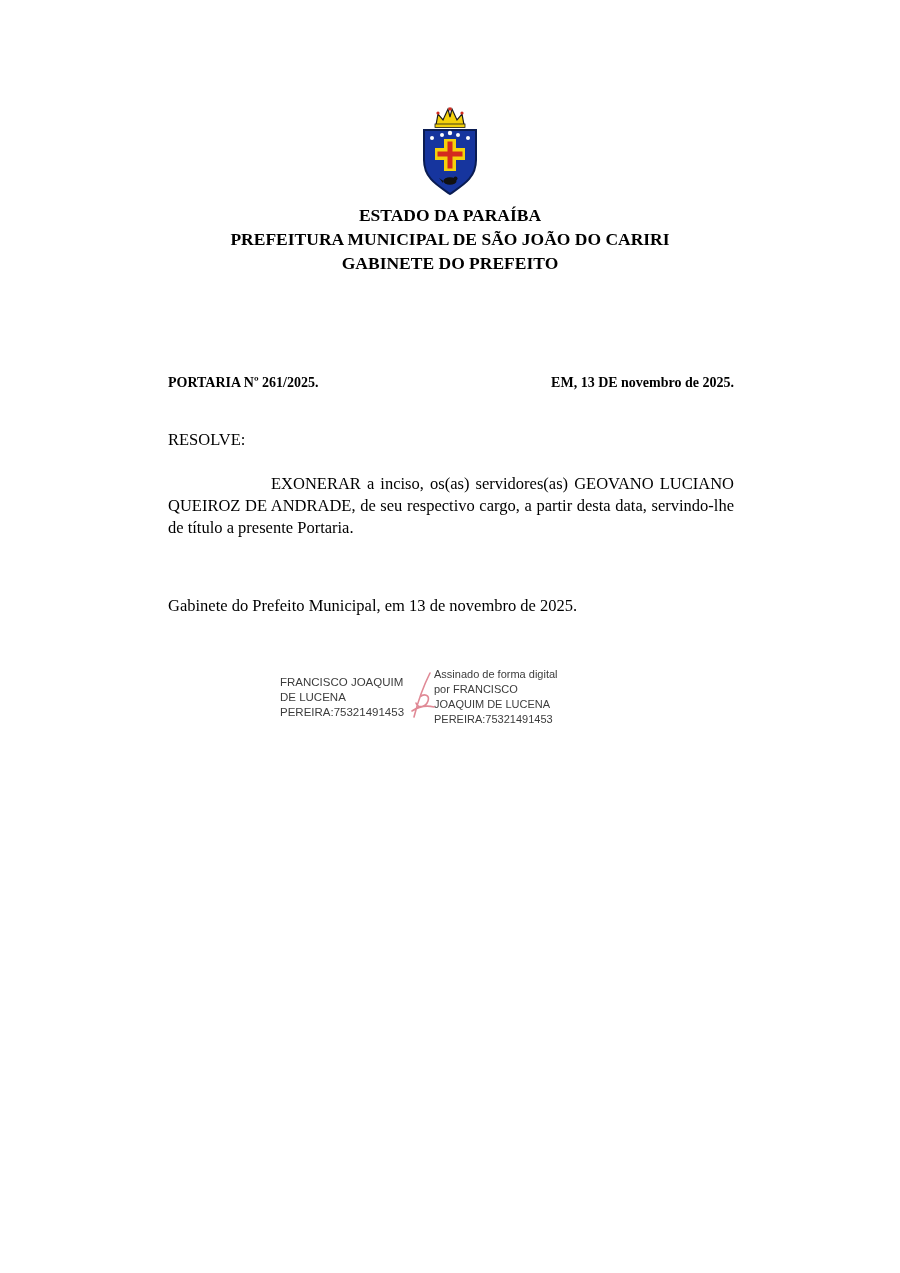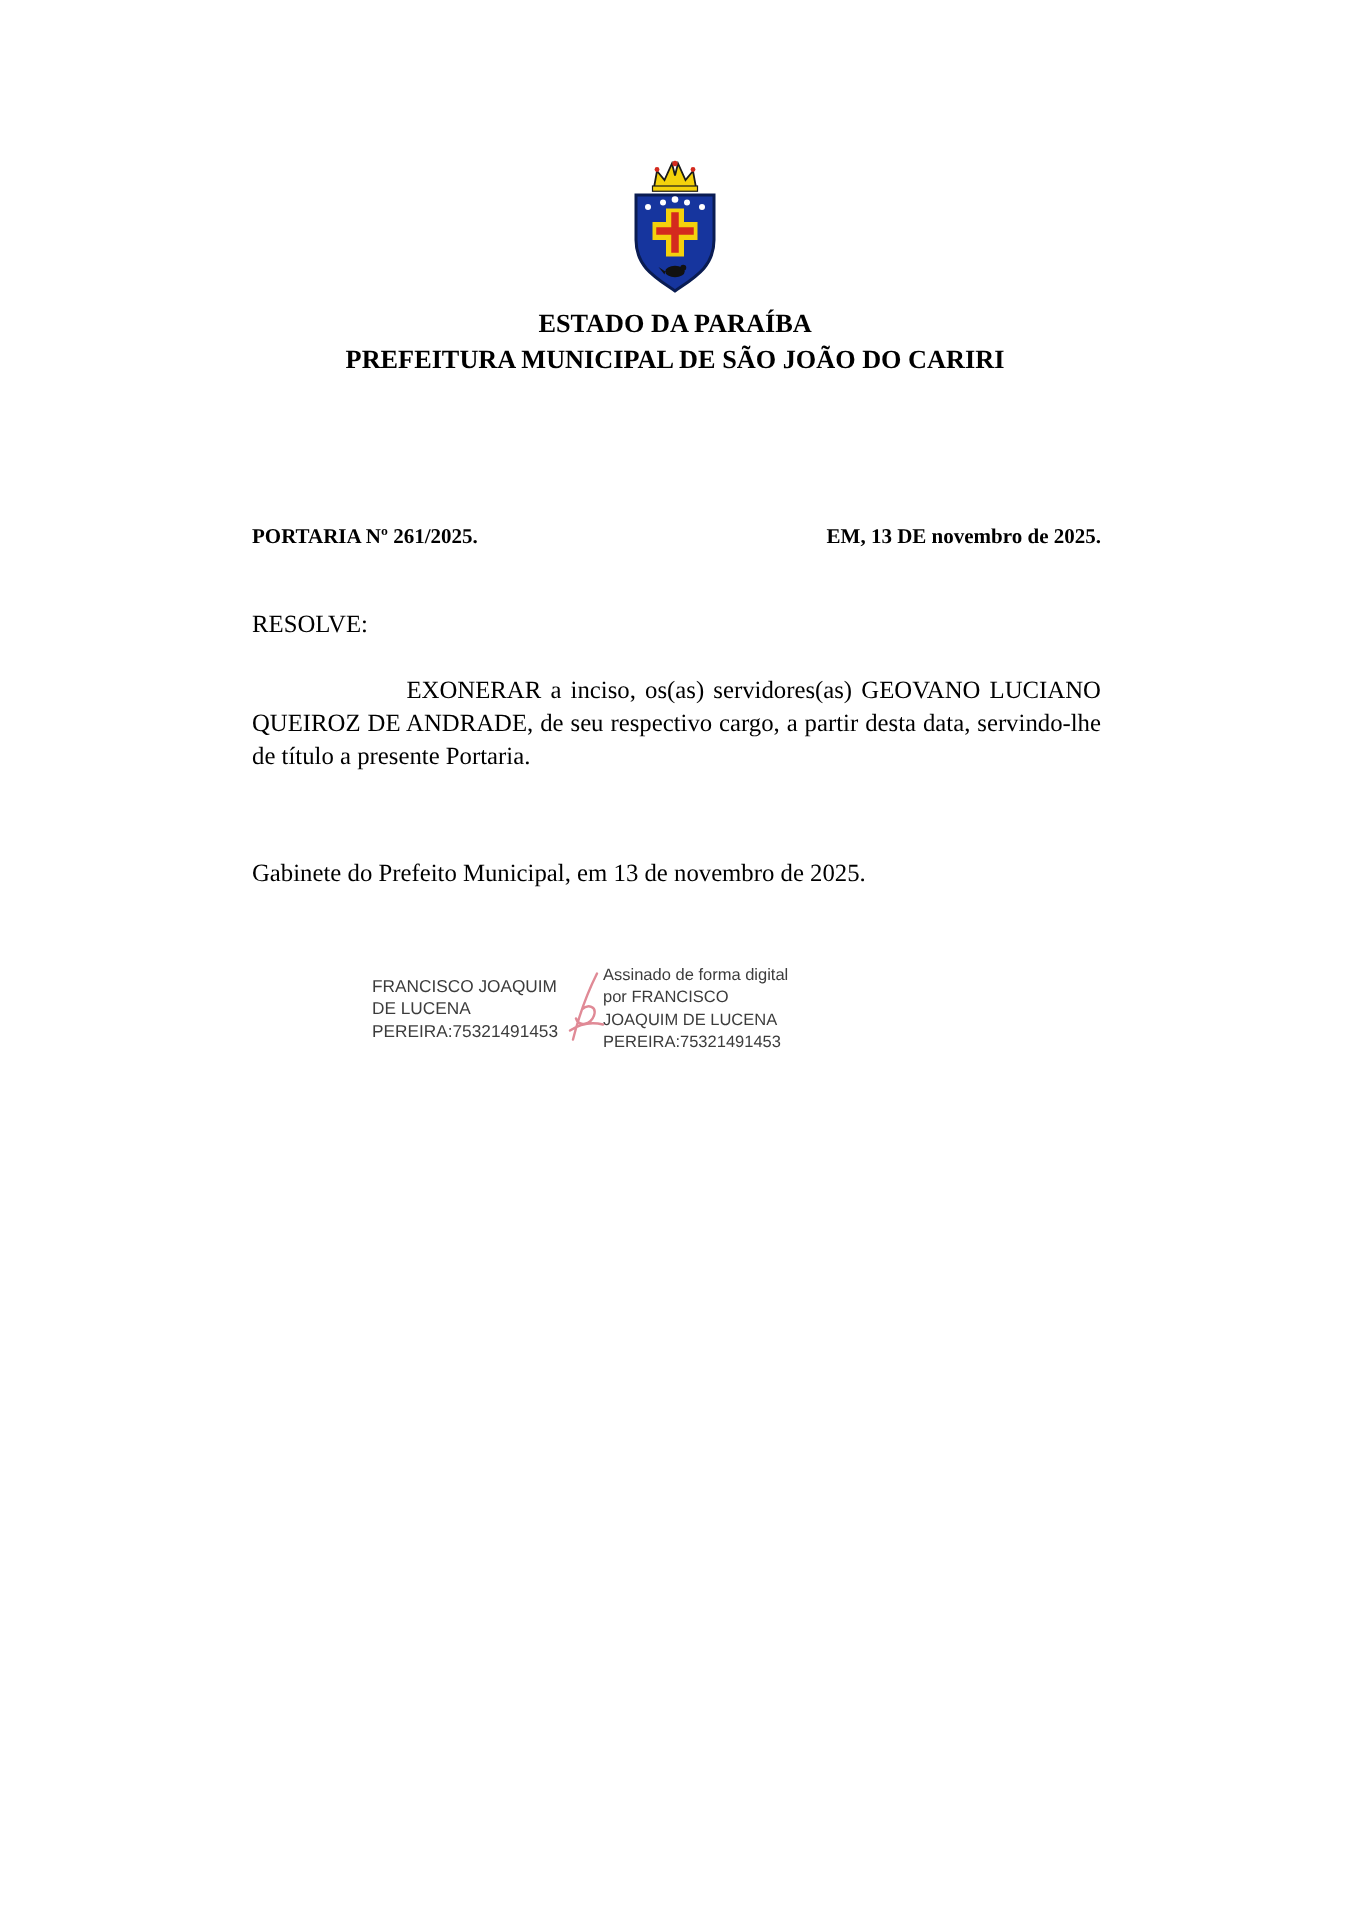--- a/index.html
+++ b/index.html
@@ -66,21 +66,21 @@
   }
   .closing {
     margin-top: 56px !important;
     margin-left: 193px;
     text-align: left;
     font-size: 16.5px;
   }
   .sig-block {
     position: relative;
     margin-top: 48px;
-    margin-left: 80px;
+    margin-left: 112px;
     display: flex;
     align-items: flex-start;
     font-family: "Liberation Sans", sans-serif;
     color: #3c3c3c;
   }
   .sig-name {
     width: 130px;
     font-size: 11.5px;
     line-height: 15px;
     padding-top: 10px;
@@ -129,20 +129,21 @@
 
       <ellipse cx="35" cy="76" rx="6.5" ry="3.8" fill="#111111"></ellipse>
       <circle cx="40.5" cy="73.5" r="2" fill="#111111"></circle>
       <path d="M28.5,76 L24,73 L28,78 Z" fill="#111111"></path>
     </svg>
   </div>
 
   <div class="doc-header">
     <div>ESTADO DA PARAÍBA</div>
     <div>PREFEITURA MUNICIPAL DE SÃO JOÃO DO CARIRI</div>
+    <div>GABINETE DO PREFEITO</div>
   </div>
 
   <div class="content">
 
     <div class="meta-row">
       <span>PORTARIA Nº 261/2025.</span>
       <span>EM, 13 DE novembro de 2025.</span>
     </div>
 
 

